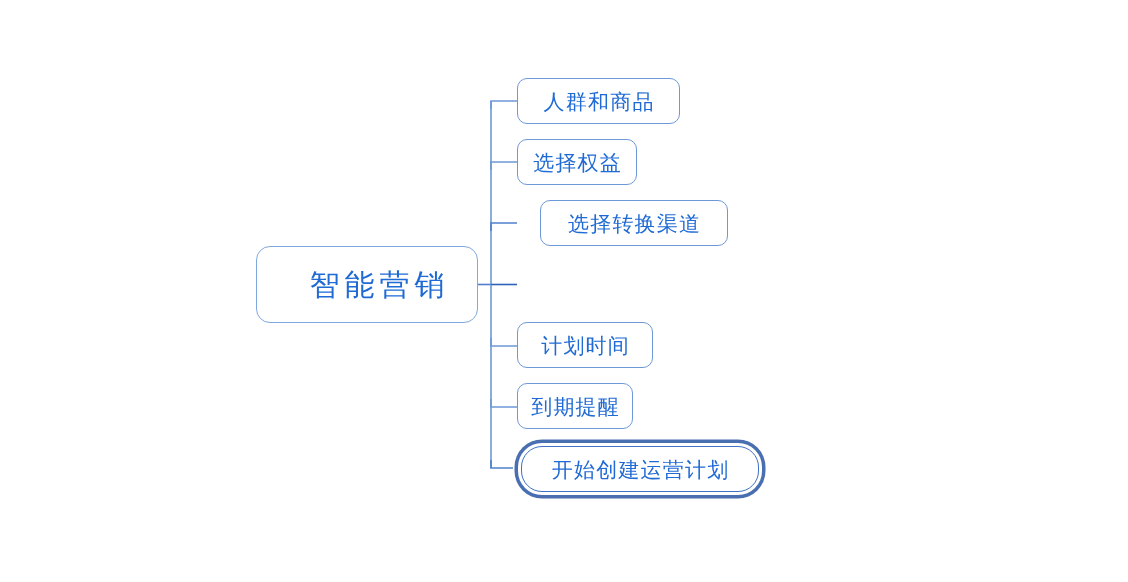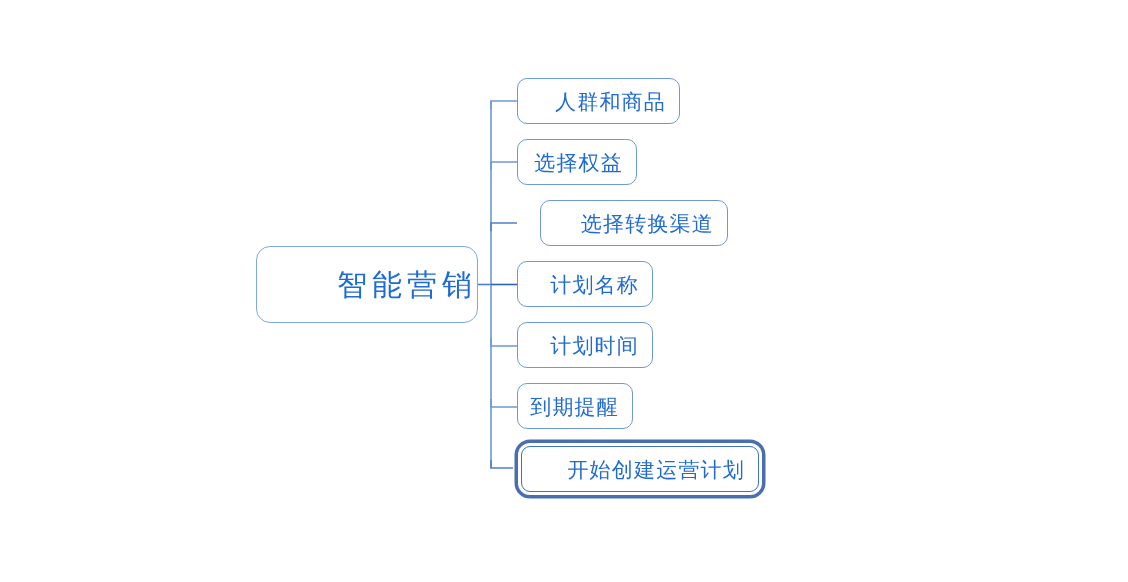--- a/index.html
+++ b/index.html
@@ -25,21 +25,21 @@
     top: 0;
     width: 1128px;
     height: 582px;
     pointer-events: none;
   }
   .node {
     position: absolute;
     box-sizing: border-box;
     display: flex;
     align-items: center;
-    justify-content: flex-end;
+    justify-content: center;
     background: #ffffff;
   }
   
   #root-node {
     left: 256px;
     top: 246px;
     width: 222px;
     height: 77px;
     border: 1.6px solid #7fa8dd;
     border-radius: 14px;
@@ -64,21 +64,21 @@
     color: #1f6ad4;
     font-size: 21px;
     letter-spacing: 1.2px;
     text-indent: 1.2px;
     line-height: 1;
     white-space: nowrap;
   }
   
   .child-node.selected {
     border: 1.5px solid #3f72c4;
-    border-radius: 9px;
+    border-radius: 21px;
     box-shadow:
       0 0 0 3px #ffffff,
       0 0 0 6.5px #4a6fb0;
   }
   .child-node.selected .node-label {
     color: #1f6ad4;
   }
 </style>
 </head>
 <body>
@@ -115,23 +115,20 @@
   </div>
 
   <div class="node child-node" style="left: 517px; top: 139px; width: 120px;">
     <span class="node-label">选择权益</span>
   </div>
 
   <div class="node child-node" style="left: 540px; top: 200px; width: 188px;">
     <span class="node-label">选择转换渠道</span>
   </div>
 
-  <div class="node child-node" style="left: 517px; top: 261px; width: 136px;">
-    <span class="node-label">计划名称</span>
-  </div>
 
   <div class="node child-node" style="left: 517px; top: 322px; width: 136px;">
     <span class="node-label">计划时间</span>
   </div>
 
   <div class="node child-node" style="left: 517px; top: 383px; width: 116px;">
     <span class="node-label">到期提醒</span>
   </div>
 
   <div class="node child-node selected" style="left: 521px; top: 446px; width: 238px;">

